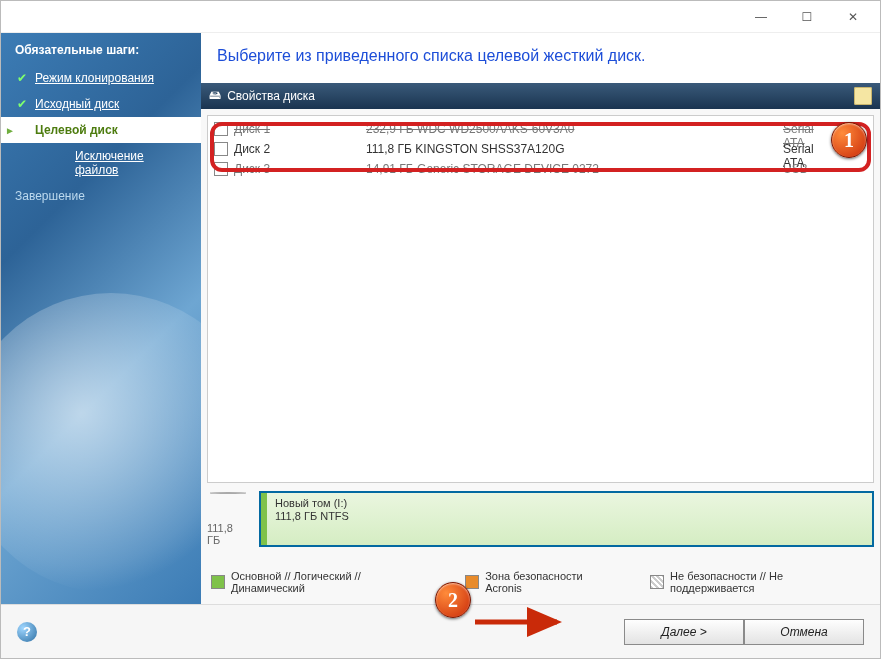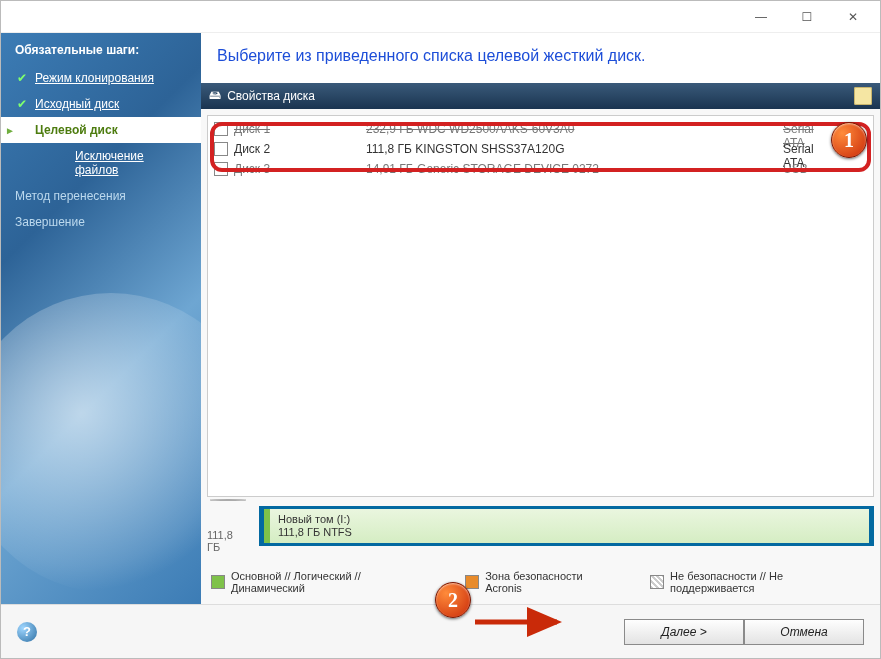--- a/index.html
+++ b/index.html
@@ -33,21 +33,21 @@
   .row { display: flex; align-items: flex-start; height: 20px; font-size: 12px; color: #333; padding-left: 6px; }
   .row .ck { width: 14px; height: 14px; border: 1px solid #888; margin-right: 6px; background: #fff; }
   .row .name-col { width: 132px; }
   .row .cap-col { flex: 1; }
   .row .iface-col { width: 90px; text-align: left; padding-right:40px;margin-left:12px;}
   .row.dim { color: #777; text-decoration: line-through; }
   .hl-wrap { position: absolute; left: 2px; right: 2px; top: 6px; border: 4px solid #d32121; border-radius: 12px; padding: 2px 0; background: transparent; pointer-events: none; }
   .partition { margin: 2px 6px 6px; display:flex; align-items:center; gap:10px; }
   .disk-ico { width:42px; height:42px; display:flex; flex-direction:column; align-items:center; justify-content:center; color:#666; font-size:11px;gap:28px;}
   .disk-ico .cyl { width:36px; height:22px; border-radius:50%/30%; background:linear-gradient(#eee,#ccc); border:1px solid #aaa;}
-  .part-bar { flex:1; height:40px; border:5px solid #0369a1; background:#fff; display:flex;align-items:center; }
+  .part-bar { flex:1; height:56px; border:2px solid #0369a1; background:#fff; display:flex; }
   .part-seg { flex:1; border-left:6px solid #7fc24a; background:linear-gradient(#eaf6df,#d5edc3); padding:4px 8px; font-size:11px; line-height:13px; color:#333;}
   .legend { font-size:11px; color:#333; padding: 6px 10px 10px; display:flex; align-items:center; gap:6px;margin-top:11px; }
   .legend .sw { width:14px; height:14px; display:inline-block; border:1px solid #888;}
   .sw.g { background:#7fc24a;}
   .sw.o { background:#e88b2b;}
   .sw.h { background: repeating-linear-gradient(45deg,#ccc,#ccc 2px,#fff 2px,#fff 4px);}
   .footer { height: 54px; border-top: 1px solid #ddd; display: flex; align-items: center; padding: 0 16px; background:#f6f6f6; }
   .help-ico { width:20px; height:20px; border-radius:50%; background:radial-gradient(circle at 30% 30%, #9fd6ff, #2d6fa3); color:#fff; display:flex; align-items:center; justify-content:center; font-weight:bold; font-size:13px;}
   .footer .spacer { flex:1; }
   .btn { min-width: 120px; height: 26px; border: 1px solid #8a8a8a; background: linear-gradient(#fefefe,#e3e3e3); font-size:12px; color:#222; margin-left:0; cursor:pointer;font-style:italic; }
@@ -76,23 +76,20 @@
       <div class="step done">
           <span class="ico">✔</span>
           <span class="txt">Исходный диск</span>
         </div>
       <div class="step current">
           <span class="ico"></span>
           <span class="txt">Целевой диск</span>
         </div>
       <div class="step sub">
           <span class="txt">Исключение файлов</span>
-        </div>
-      <div class="step future">
-          <span class="txt">Метод перенесения</span>
         </div>
       <div class="step future">
           <span class="txt">Завершение</span>
         </div>
     </div>
 
     <div class="main">
       <div class="instruction">Выберите из приведенного списка целевой жесткий диск.</div>
       <div class="props-bar">
         <span>🖴</span>

